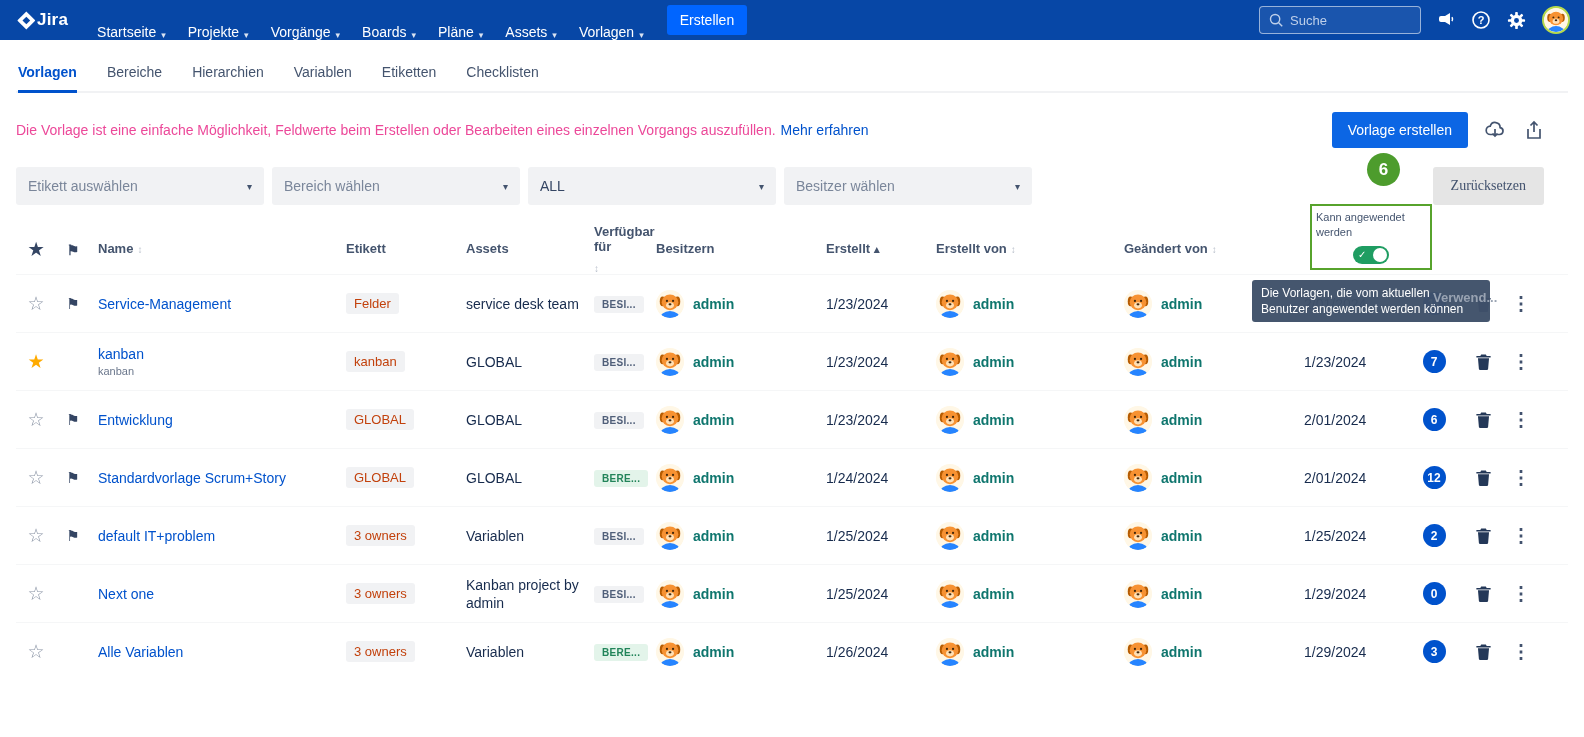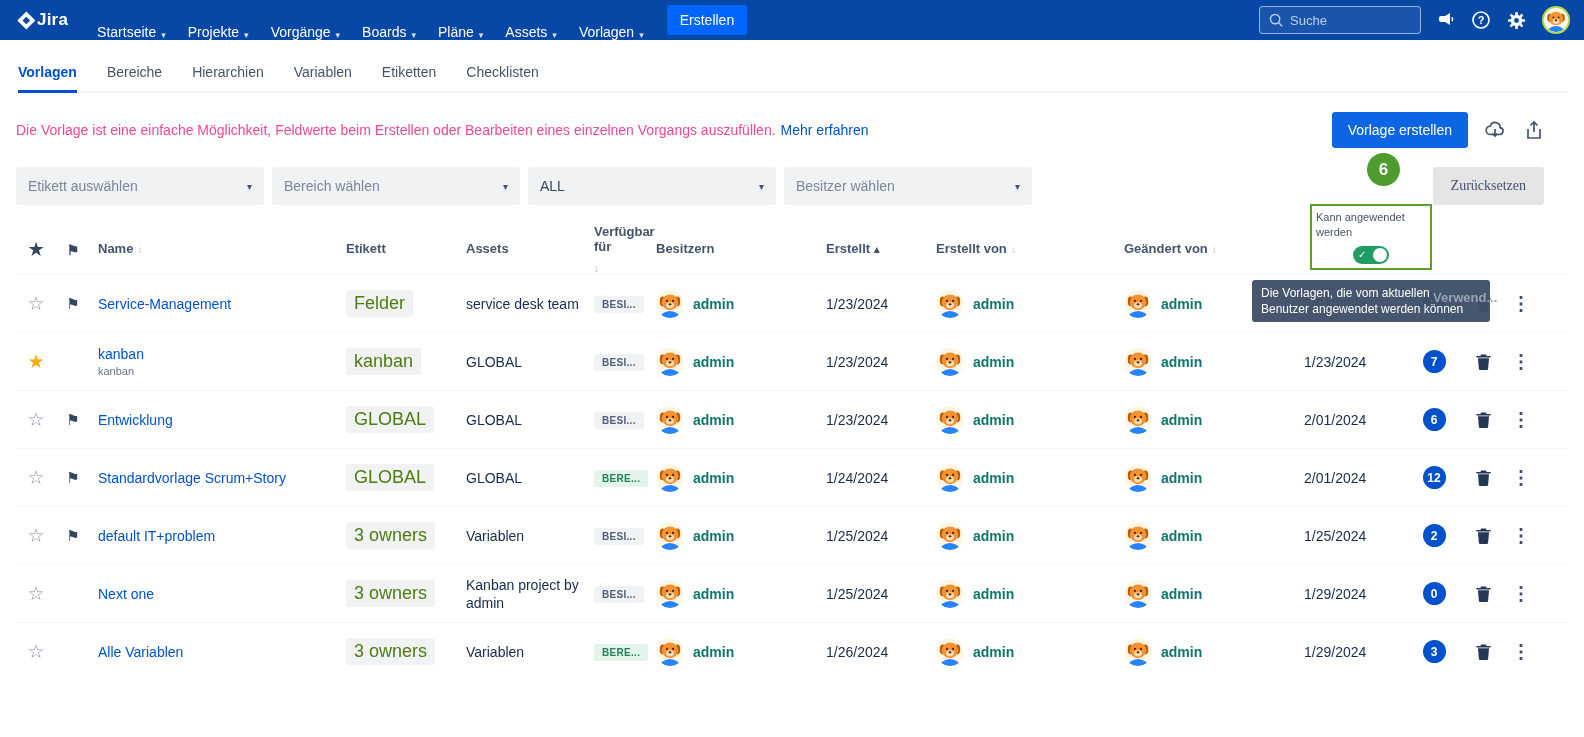--- a/index.html
+++ b/index.html
@@ -58,21 +58,21 @@
 .trow{min-height:58px;border-top:1px solid #F5F6F7}
 .glyph.star{font-size:19px;color:#8993A4;cursor:pointer;line-height:1}
 .trow.starred .glyph.star{color:#FFAB00}
 .glyph.flag{font-size:15px;color:#344563;line-height:1}
 .hstar{font-size:17px;color:#344563;line-height:1}
 .hflag{font-size:14px;color:#344563;line-height:1}
 .c-name{display:flex;flex-direction:column;justify-content:center;gap:3px}
 .name-link{color:#0052CC;font-size:14px;font-weight:500;cursor:pointer}
 .name-sub{font-size:11px;color:#6B778C}
 .name-sub:empty{display:none}
-.loz{display:inline-block;background:#F1F2F4;color:#4d7c0f;font-size:18px;padding:3px 8px;border-radius:3px;white-space:nowrap}
+.loz{display:inline-block;background:#F1F2F4;color:#c2410c;font-size:13px;padding:3px 8px;border-radius:3px;white-space:nowrap}
 .loz.avail{font-size:10px;font-weight:700;color:#505F79;letter-spacing:.3px}
 .loz.avail.green{background:#E3F4EA;color:#22845A}
 .c-scope{font-size:14px;color:#172B4D;line-height:1.3;padding-right:6px}
 .c-user{display:flex;align-items:center;gap:9px}
 .avatar{width:28px;height:28px;border-radius:50%;flex:none;background:#FFF7E6}
 .user-link{color:#0f766e;font-size:14px;font-weight:700;cursor:pointer}
 .c-date{font-size:14px;color:#172B4D}
 .count-badge{min-width:23px;height:23px;border-radius:12px;background:#0052CC;color:#fff;font-size:12px;font-weight:700;display:flex;align-items:center;justify-content:center;cursor:pointer;padding:0 4px}
 .trash-btn{display:flex;cursor:pointer}
 .trash-svg{width:19px;height:19px;fill:#243858}

